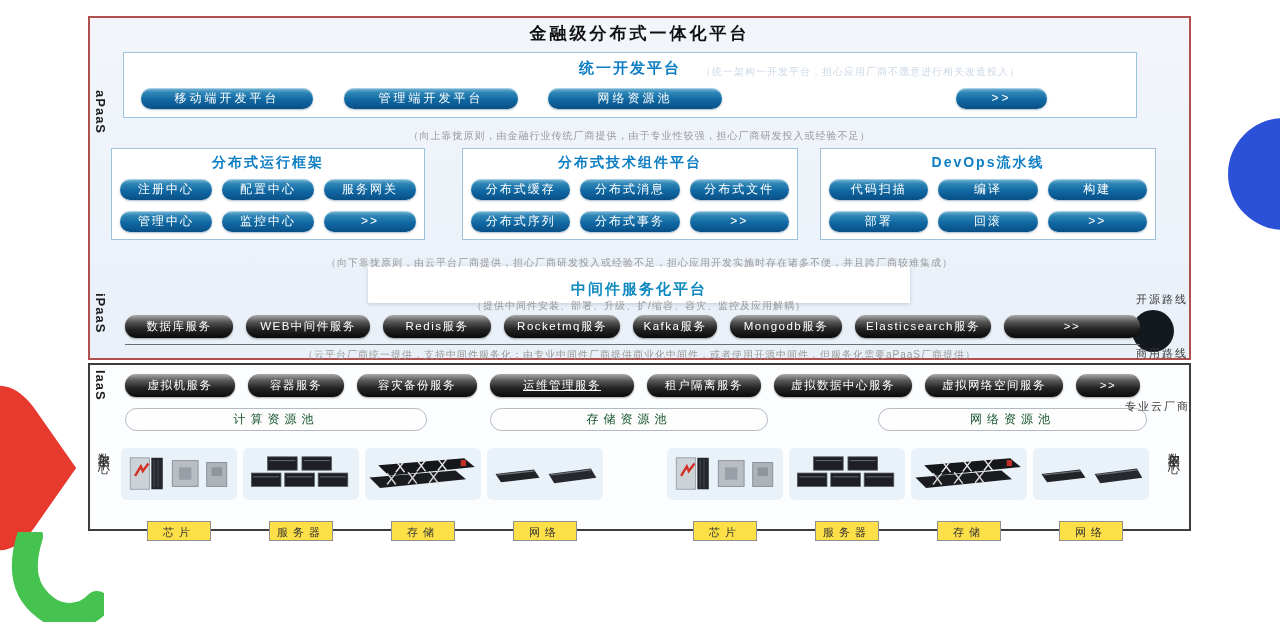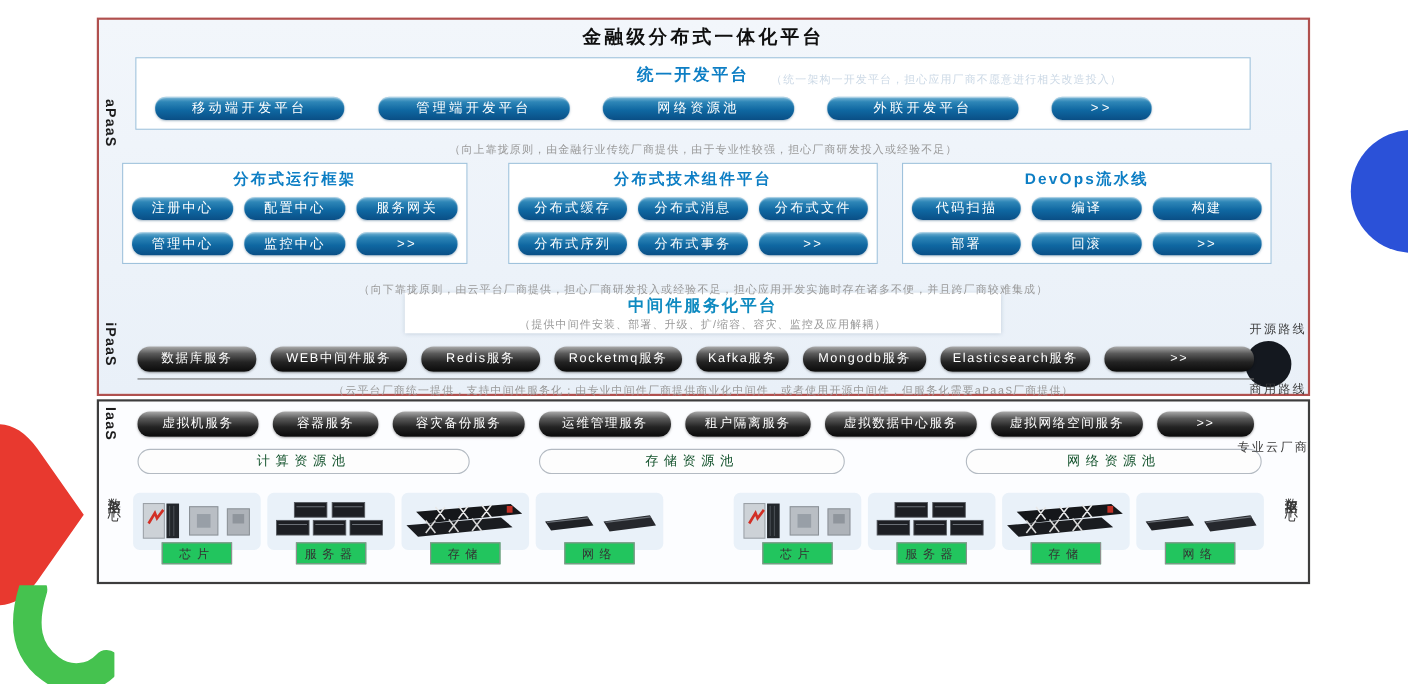--- a/index.html
+++ b/index.html
@@ -31,46 +31,46 @@
             border-radius:10px;color:#fff;text-align:center;font-size:12px;letter-spacing:3px;
             box-shadow:0 1px 2px rgba(10,60,100,.35), inset 0 1px 1px rgba(255,255,255,.45);white-space:nowrap;}
   
   .pill-dark{background:linear-gradient(180deg,#ababab 0%,#5a5a5a 28%,#232323 62%,#0a0a0a 100%);
              border-radius:11px;color:#fff;text-align:center;font-size:11.5px;letter-spacing:1.5px;
              line-height:23px;white-space:nowrap;overflow:hidden;box-shadow:0 1px 2px rgba(0,0,0,.35);}
   
   .panel{position:absolute;top:148px;height:92px;background:#fff;border:1px solid #9fc2dc;box-sizing:border-box;z-index:2;}
   .panel-title{text-align:center;font-size:14px;font-weight:bold;color:#0d7ec4;letter-spacing:2px;margin-top:5px;}
   .prow{display:flex;gap:10px;padding:0 8px;margin-top:7px;}
-  .prow2{margin-top:11px;justify-content:flex-end;}
+  .prow2{margin-top:11px;}
   .prow .btn-blue{flex:1;height:21px;line-height:21px;font-size:12px;letter-spacing:2px;}
   
   .cap{position:absolute;text-align:center;font-size:10px;color:#999;letter-spacing:1px;white-space:nowrap;z-index:3;}
   
   #mwbox{position:absolute;left:368px;top:266px;width:542px;height:37px;background:#fff;
          box-shadow:0 1px 4px rgba(90,120,150,.3);z-index:2;}
-  .mwtitle{text-align:center;font-size:15px;font-weight:bold;color:#0e8ac0;letter-spacing:2px;margin-top:3px;}
+  .mwtitle{text-align:center;font-size:15px;font-weight:bold;color:#0e8ac0;letter-spacing:2px;margin-top:14px;}
   .mwnote{text-align:center;font-size:10px;color:#999;letter-spacing:1px;}
   
   .route{position:absolute;left:1088px;width:100px;text-align:right;font-size:11px;color:#3a3a3a;
          letter-spacing:2px;z-index:3;}
   #vendor{position:absolute;left:1078px;top:399px;width:112px;text-align:right;font-size:11px;color:#3a3a3a;
           letter-spacing:2px;z-index:6;}
   
   .hrow{position:absolute;left:125px;width:1015px;height:23px;display:flex;gap:13px;z-index:3;}
   #ipaasrow{top:315px;}
   #iaasrow{top:374px;}
   #ipaasline{position:absolute;left:125px;top:344px;width:1015px;height:1px;background:#6e6e6e;z-index:3;}
   
   .white-pill{position:absolute;top:408px;height:21px;line-height:21px;background:#fdfdfd;border:1px solid #b3bac2;
               border-radius:12px;text-align:center;font-size:12px;color:#14532d;letter-spacing:5px;z-index:3;}
   
   .hw-panel{position:absolute;top:448px;width:116px;height:52px;background:#e9f1f9;border-radius:6px;
             display:flex;align-items:flex-start;justify-content:center;padding-top:5px;box-sizing:border-box;z-index:3;}
-  .hw-label{position:absolute;top:493px;width:64px;height:20px;background:#22c55e;border:1px solid #8f8f8f;
+  .hw-label{position:absolute;top:521px;width:64px;height:20px;background:#fde047;border:1px solid #8f8f8f;
             text-align:center;font-size:11px;color:#333;letter-spacing:5px;line-height:20px;box-sizing:border-box;z-index:4;}
 </style>
 </head>
 <body>
 
 <div id="canvas">
 
   <svg class="decor" style="left:-40px;top:374px;width:132px;height:188px;" viewBox="0 0 100 100" preserveAspectRatio="none">
     <path d="M50 88 L18 56 C2 40 2 16 20 8 C34 2 46 10 50 22 C54 10 66 2 80 8 C98 16 98 40 82 56 Z" transform="rotate(-90 50 50)" fill="#e8392f"></path>
   </svg>
@@ -86,21 +86,20 @@
   <div class="vlat" style="left:93px;top:90px;">aPaaS</div>
   <div class="vlat" style="left:93px;top:293px;">iPaaS</div>
   <div class="vlat" style="left:93px;top:370px;">IaaS</div>
 
   <div class="wpanel" id="devbox">
     <div class="devtitle">统一开发平台</div>
     <div id="devnote">（统一架构一开发平台，担心应用厂商不愿意进行相关改造投入）</div>
     <div class="btn-blue db" style="left:17px;width:172px;">移动端开发平台</div>
     <div class="btn-blue db" style="left:220px;width:174px;">管理端开发平台</div>
     <div class="btn-blue db" style="left:424px;width:174px;">网络资源池</div>
-    <div class="btn-blue db" style="left:628px;width:174px;">外联开发平台</div>
     <div class="btn-blue db" style="left:832px;width:91px;">&gt;&gt;</div>
   </div>
 
   <div class="cap" style="left:88px;top:129px;width:1103px;">（向上靠拢原则，由金融行业传统厂商提供，由于专业性较强，担心厂商研发投入或经验不足）</div>
 
   <div class="panel" style="left:111px;width:314px;">
     <div class="panel-title">分布式运行框架</div>
     <div class="prow">
       <div class="btn-blue">注册中心</div>
       <div class="btn-blue">配置中心</div>
@@ -155,29 +154,29 @@
     <div class="pill-dark" style="width:108px;">数据库服务</div>
     <div class="pill-dark" style="width:124px;">WEB中间件服务</div>
     <div class="pill-dark" style="width:108px;">Redis服务</div>
     <div class="pill-dark" style="width:116px;">Rocketmq服务</div>
     <div class="pill-dark" style="width:84px;">Kafka服务</div>
     <div class="pill-dark" style="width:112px;">Mongodb服务</div>
     <div class="pill-dark" style="width:136px;">Elasticsearch服务</div>
     <div class="pill-dark" style="flex:1;">&gt;&gt;</div>
   </div>
   <div id="ipaasline"></div>
-  <div class="cap" style="left:88px;top:348px;width:1103px;font-size:10px;font-family:Liberation Mono, monospace;">（云平台厂商统一提供，支持中间件服务化；由专业中间件厂商提供商业化中间件，或者使用开源中间件，但服务化需要aPaaS厂商提供）</div>
+  <div class="cap" style="left:88px;top:348px;width:1103px;font-size:10px;">（云平台厂商统一提供，支持中间件服务化；由专业中间件厂商提供商业化中间件，或者使用开源中间件，但服务化需要aPaaS厂商提供）</div>
 
   <div id="iaasbox"></div>
 
   <div class="hrow" id="iaasrow">
     <div class="pill-dark" style="width:110px;">虚拟机服务</div>
     <div class="pill-dark" style="width:96px;">容器服务</div>
     <div class="pill-dark" style="width:120px;">容灾备份服务</div>
-    <div class="pill-dark" style="width:120px;">运维管理服务</div>
+    <div class="pill-dark" style="width:144px;text-decoration:underline;">运维管理服务</div>
     <div class="pill-dark" style="width:114px;">租户隔离服务</div>
     <div class="pill-dark" style="width:138px;">虚拟数据中心服务</div>
     <div class="pill-dark" style="width:138px;">虚拟网络空间服务</div>
     <div class="pill-dark" style="flex:1;">&gt;&gt;</div>
   </div>
   <div id="vendor">专业云厂商</div>
 
   <div class="white-pill" style="left:125px;width:300px;">计算资源池</div>
   <div class="white-pill" style="left:490px;width:276px;">存储资源池</div>
   <div class="white-pill" style="left:878px;width:267px;">网络资源池</div>

